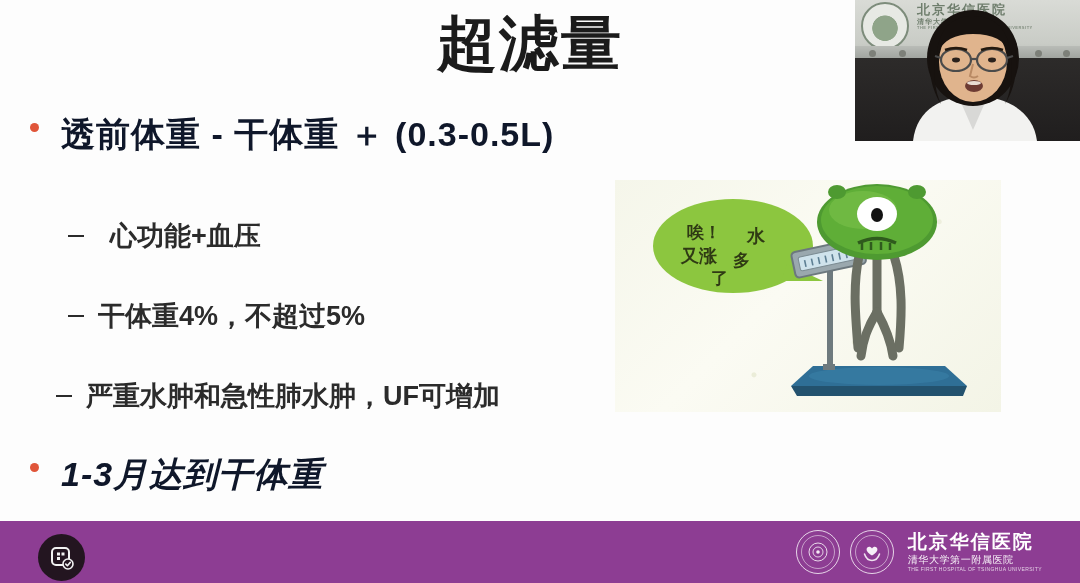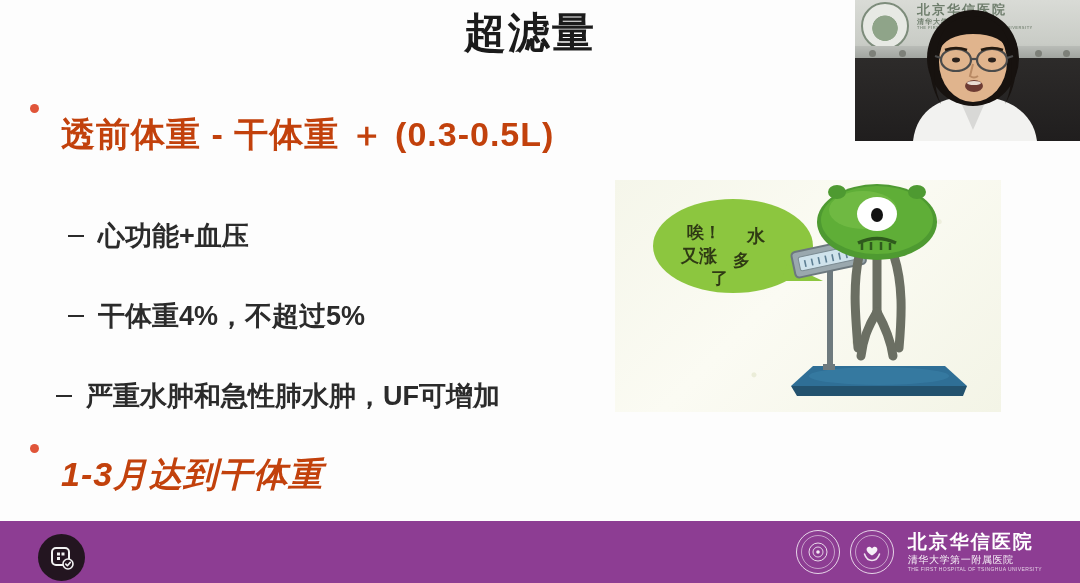--- a/index.html
+++ b/index.html
@@ -21,33 +21,33 @@
     background: #fdfdfd;
   }
 
   
   .slide-title {
     position: absolute;
     left: 0;
     top: 8px;
     width: 1060px;
     text-align: center;
-    font-size: 42px;
+    font-size: 60px;
     font-weight: 700;
     color: #1b1b1b;
     letter-spacing: 2px;
     line-height: 1.2;
   }
 
   
   .bullet-l1 {
     position: absolute;
     display: flex;
-    align-items: flex-start;
-    color: #c2410c;
+    align-items: center;
+    color: #0f172a;
     font-size: 34px;
     font-weight: 700;
     white-space: nowrap;
   }
   .bullet-l1 .dot {
     display: inline-block;
     width: 9px;
     height: 9px;
     border-radius: 50%;
     background: #e05539;
@@ -73,21 +73,21 @@
     height: 2px;
     background: #2b2b2b;
     margin-right: 14px;
     position: relative;
     top: -8px;
     flex: none;
   }
 
   #b1 { left: 30px;  top: 112px; }
   #b2 { left: 30px;  top: 452px; font-style: italic; }
-  #s1 { left: 68px;  top: 218px; }
+  #s1 { left: 68px;  top: 218px; gap: 12px; }
   #s2 { left: 68px;  top: 298px; justify-content: center; }
   #s3 { left: 56px;  top: 378px; }
 
   
   .cartoon {
     position: absolute;
     left: 615px;
     top: 180px;
     width: 386px;
     height: 232px;

